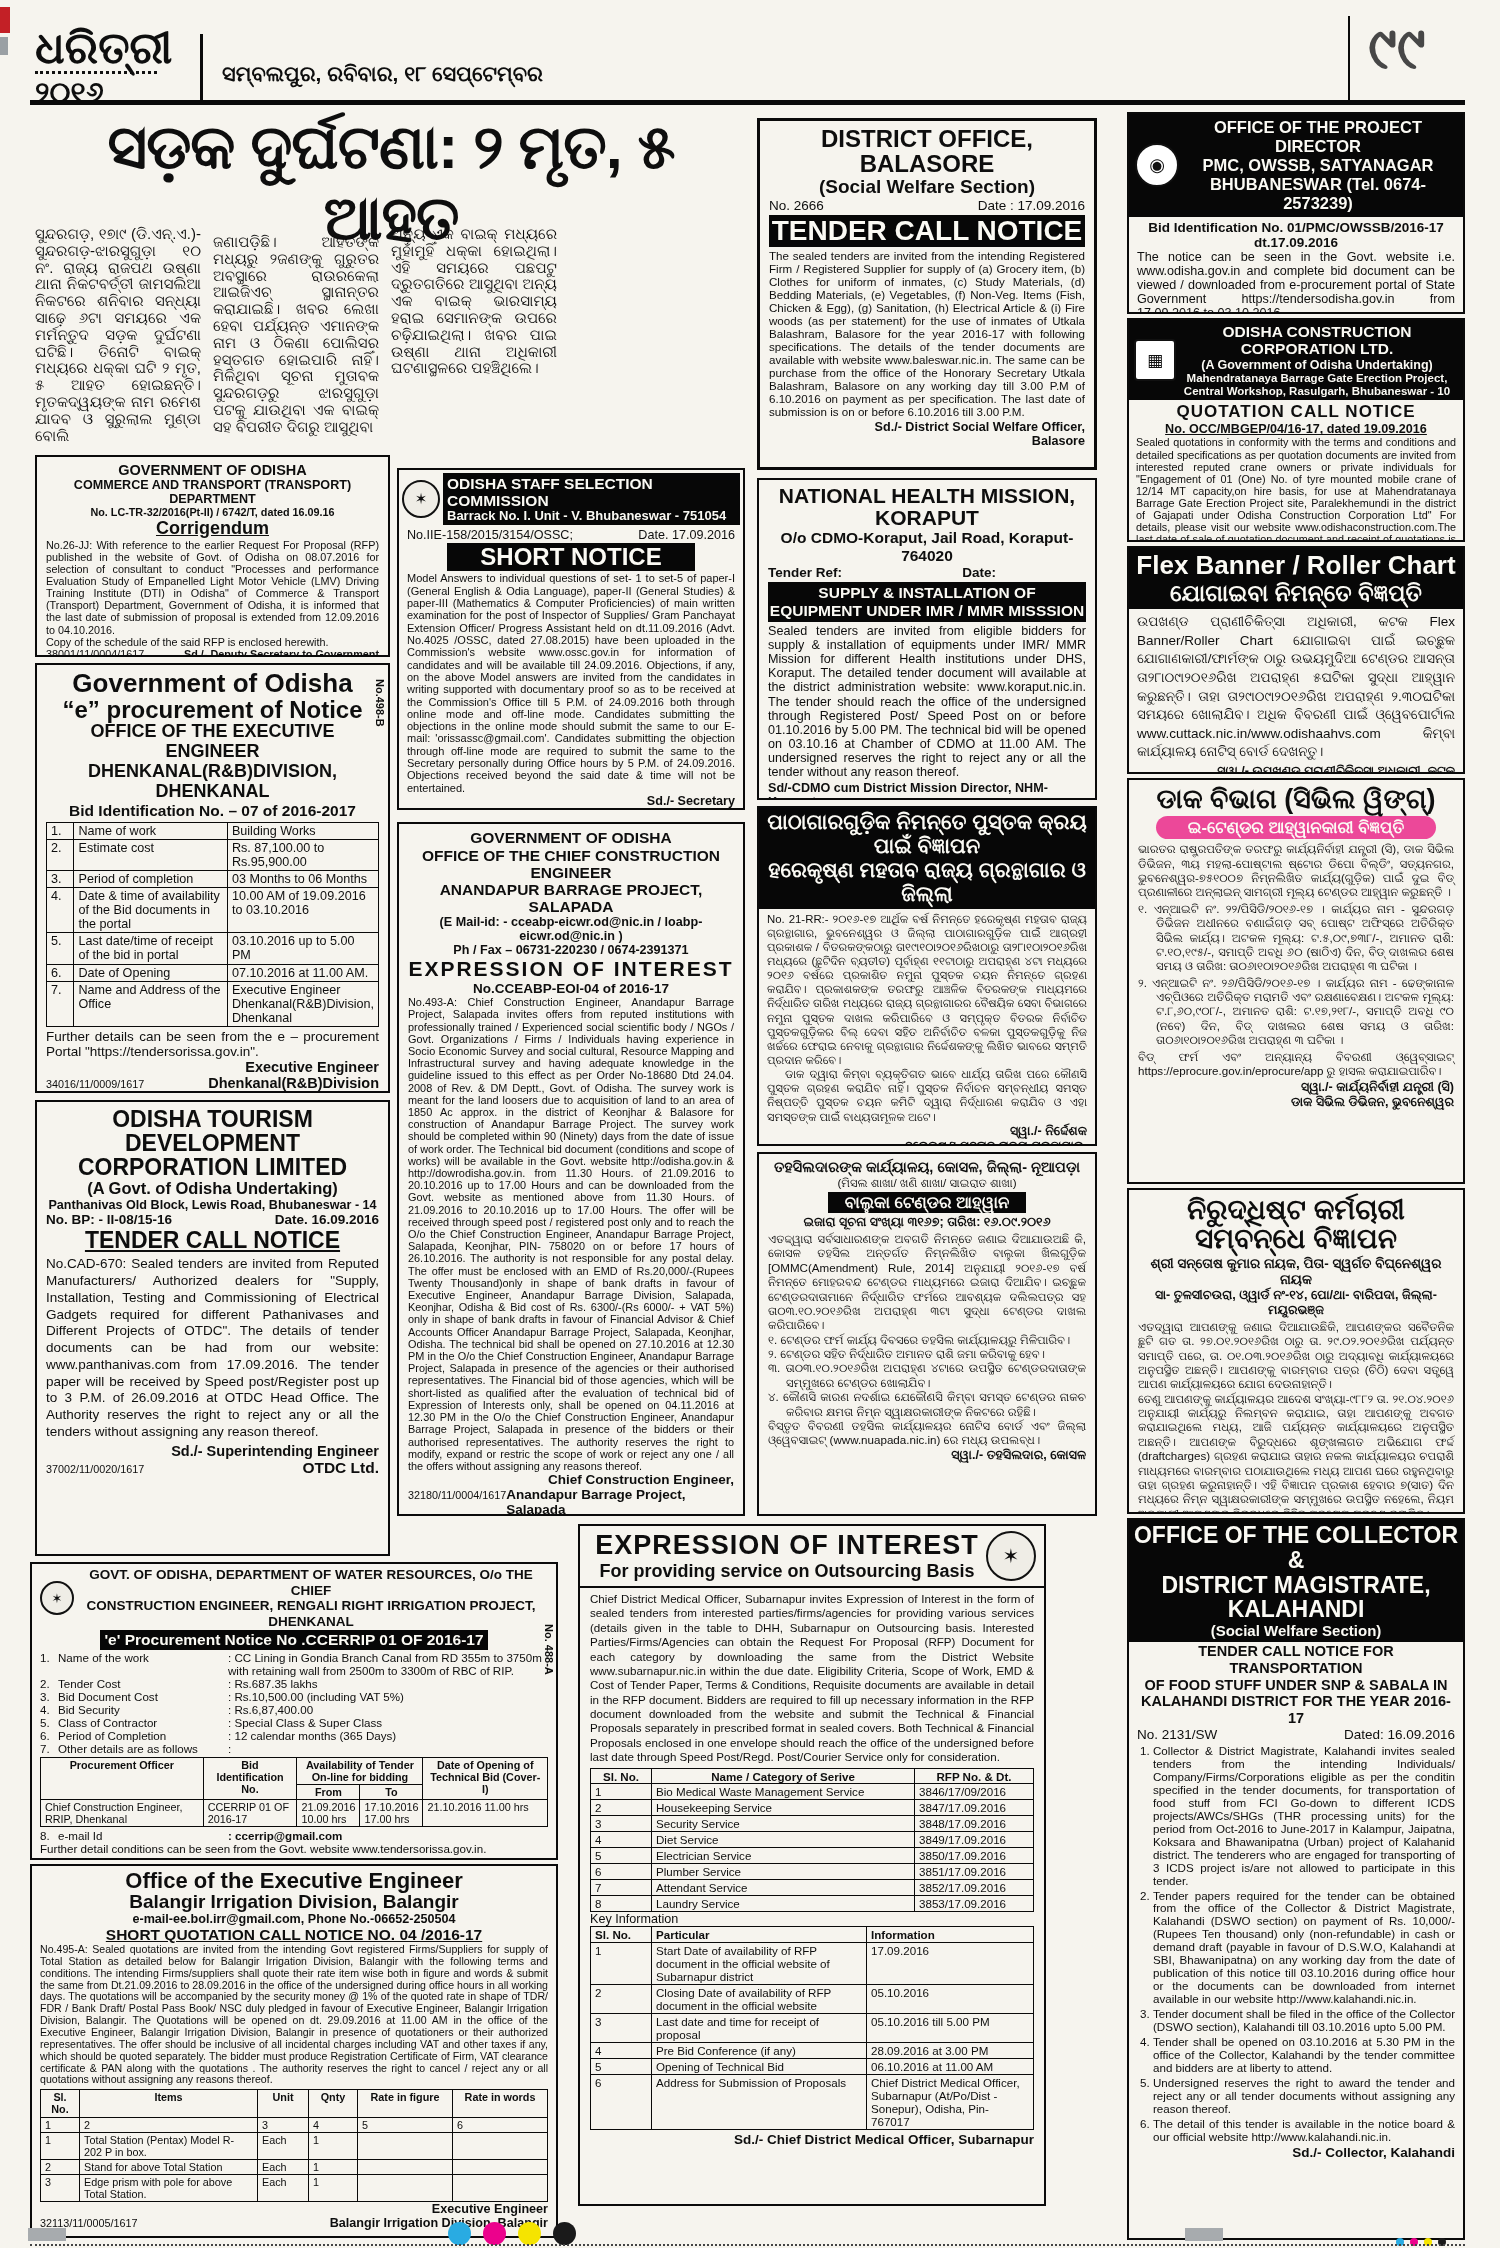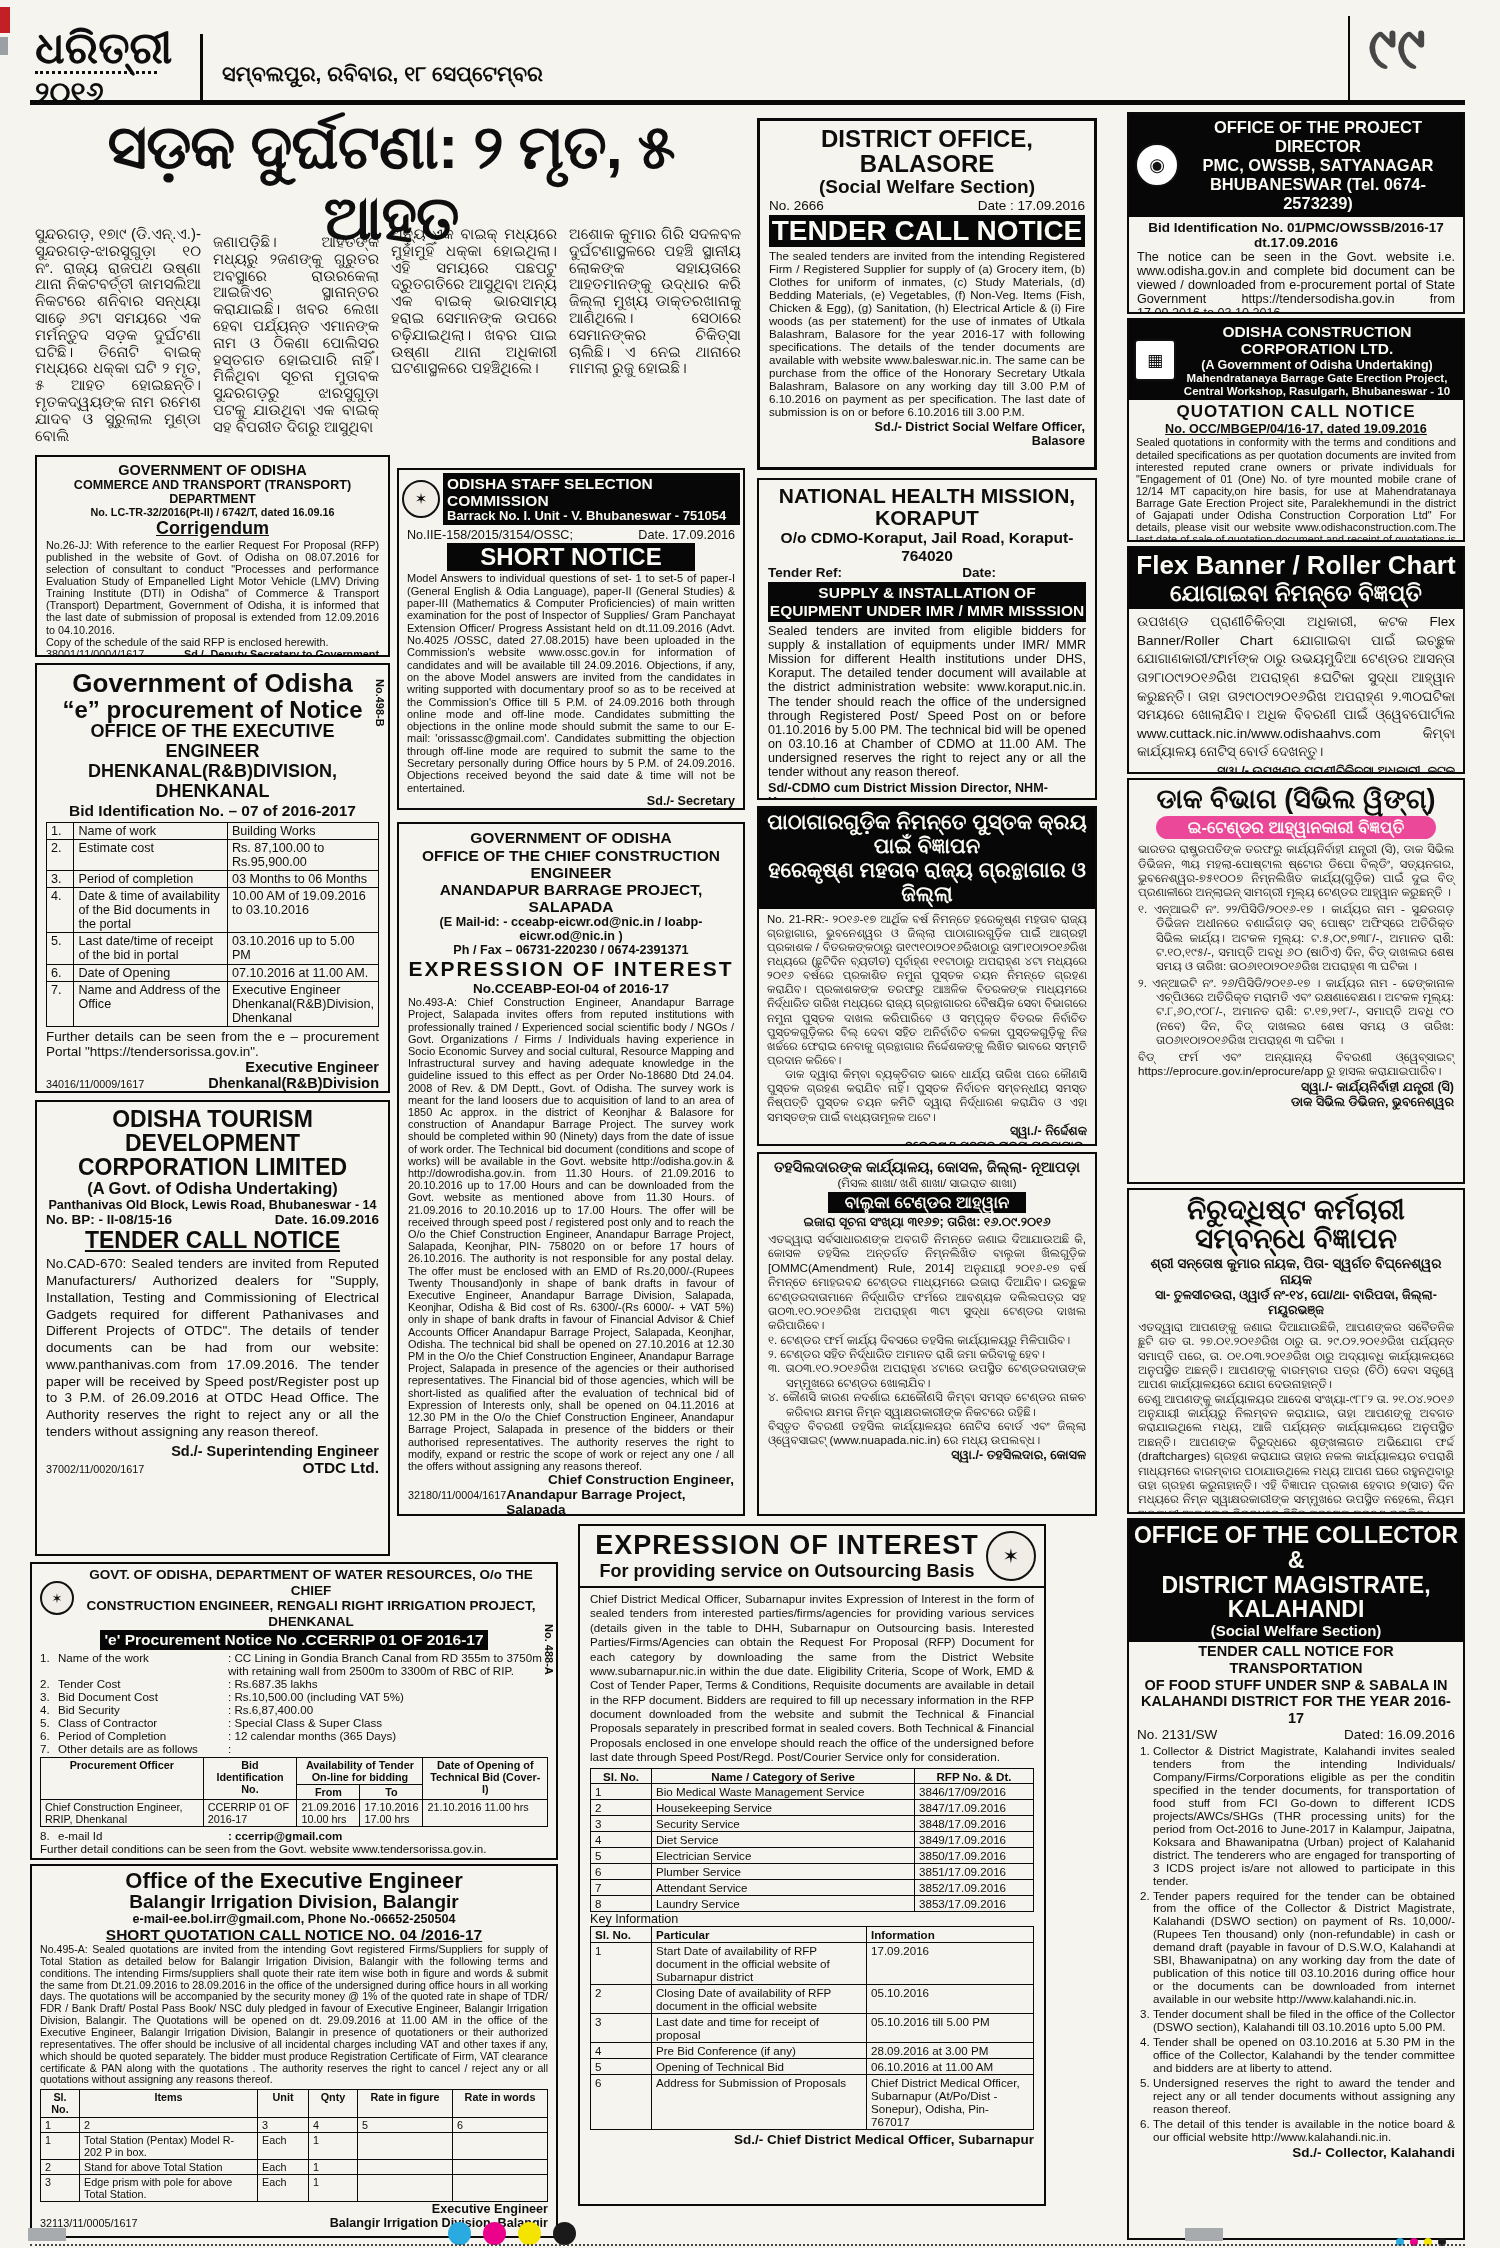--- a/index.html
+++ b/index.html
@@ -41,21 +41,20 @@
   <div class="rule" style="left:200px;top:34px;width:3px;height:70px"></div>
   <div class="abs fw" style="left:222px;top:62px;font-size:21px">ସମ୍ବଲପୁର, ରବିବାର, ୧୮ ସେପ୍ଟେମ୍ବର</div>
   <div class="rule" style="left:1348px;top:16px;width:2px;height:84px"></div>
   <div class="abs fw" style="left:1368px;top:14px;font-size:58px;color:#474747">୯୯</div>
   <div class="rule" style="left:30px;top:100px;width:1435px;height:5px"></div>
 
   <div class="abs fw t-c" style="left:35px;top:112px;width:712px;font-size:61px;letter-spacing:-1px">ସଡ଼କ ଦୁର୍ଘଟଣା: ୨ ମୃତ, ୫ ଆହତ</div>
   <div class="abs t-j lh1" style="left:35px;top:226px;width:166px;height:230px;font-size:15px;overflow:hidden">ସୁନ୍ଦରଗଡ଼, ୧୭ା୯ (ଡି.ଏନ୍.ଏ.)- ସୁନ୍ଦରଗଡ଼-ଝାରସୁଗୁଡ଼ା ୧୦ ନଂ. ରାଜ୍ୟ ରାଜପଥ ଉଷ୍ଣା ଥାନା ନିକଟବର୍ତ୍ତୀ ଜାମସଲିଆ ନିକଟରେ ଶନିବାର ସନ୍ଧ୍ୟା ସାଢ଼େ ୬ଟା ସମୟରେ ଏକ ମର୍ମନ୍ତୁଦ ସଡ଼କ ଦୁର୍ଘଟଣା ଘଟିଛି। ତିନୋଟି ବାଇକ୍ ମଧ୍ୟରେ ଧକ୍କା ଘଟି ୨ ମୃତ, ୫ ଆହତ ହୋଇଛନ୍ତି। ମୃତକଦ୍ୱୟଙ୍କ ନାମ ରମେଶ ଯାଦବ ଓ ସୁରୁଲାଲ ମୁଣ୍ଡା ବୋଲି</div>
   <div class="abs t-j lh1" style="left:213px;top:234px;width:166px;height:230px;font-size:15px;overflow:hidden">ଜଣାପଡ଼ିଛି। ଆହତଙ୍କ ମଧ୍ୟରୁ ୨ଜଣଙ୍କୁ ଗୁରୁତର ଅବସ୍ଥାରେ ରାଉରକେଲା ଆଇଜିଏଚ୍ ସ୍ଥାନାନ୍ତର କରାଯାଇଛି। ଖବର ଲେଖା ହେବା ପର୍ଯ୍ୟନ୍ତ ଏମାନଙ୍କ ନାମ ଓ ଠିକଣା ପୋଲିସର ହସ୍ତଗତ ହୋଇପାରି ନାହିଁ। ମିଳିଥିବା ସୂଚନା ମୁତାବକ ସୁନ୍ଦରଗଡ଼ରୁ ଝାରସୁଗୁଡ଼ା ପଟକୁ ଯାଉଥିବା ଏକ ବାଇକ୍ ସହ ବିପରୀତ ଦିଗରୁ ଆସୁଥିବା</div>
   <div class="abs t-j lh1" style="left:391px;top:226px;width:166px;height:234px;font-size:15px;overflow:hidden">ଅନ୍ୟ ଏକ ବାଇକ୍ ମଧ୍ୟରେ ମୁହାଁମୁହିଁ ଧକ୍କା ହୋଇଥିଲା। ଏହି ସମୟରେ ପଛପଟୁ ଦ୍ରୁତଗତିରେ ଆସୁଥିବା ଅନ୍ୟ ଏକ ବାଇକ୍ ଭାରସାମ୍ୟ ହରାଇ ସେମାନଙ୍କ ଉପରେ ଚଢ଼ିଯାଇଥିଲା। ଖବର ପାଇ ଉଷ୍ଣା ଥାନା ଅଧିକାରୀ ଘଟଣାସ୍ଥଳରେ ପହଞ୍ଚିଥିଲେ।</div>
-  <div class="abs t-j lh1" style="left:569px;top:226px;width:172px;height:234px;font-size:15px;overflow:hidden">ଅଶୋକ କୁମାର ଗିରି ସଦଳବଳ ଦୁର୍ଘଟଣାସ୍ଥଳରେ ପହଞ୍ଚି ସ୍ଥାନୀୟ ଲୋକଙ୍କ ସହାୟତାରେ ଆହତମାନଙ୍କୁ ଉଦ୍ଧାର କରି ଜିଲ୍ଲା ମୁଖ୍ୟ ଡାକ୍ତରଖାନାକୁ ଆଣିଥିଲେ। ସେଠାରେ ସେମାନଙ୍କର ଚିକିତ୍ସା ଚାଲିଛି। ଏ ନେଇ ଥାନାରେ ମାମଲା ରୁଜୁ ହୋଇଛି।</div>
 
   <div class="box" style="left:757px;top:118px;width:340px;height:352px;border-width:3px">
     <div class="t-c fw" style="font-size:24px;line-height:1.05">DISTRICT OFFICE, BALASORE</div>
     <div class="t-c fw f19">(Social Welfare Section)</div>
     <div class="row f13">
       <span>No. 2666</span>
       <span>Date : 17.09.2016</span>
     </div>
     <div class="band" style="font-size:28px;margin:2px 0">TENDER CALL NOTICE</div>
     <div class="t-j f11 lh1">The sealed tenders are invited from the intending Registered Firm / Registered Supplier for supply of (a) Grocery item, (b) Clothes for uniform of inmates, (c) Study Materials, (d) Bedding Materials, (e) Vegetables, (f) Non-Veg. Items (Fish, Chicken &amp; Egg), (g) Sanitation, (h) Electrical Article &amp; (i) Fire woods (as per statement) for the use of inmates of Utkala Balashram, Balasore for the year 2016-17 with following specifications. The details of the tender documents are available with website www.baleswar.nic.in. The same can be purchase from the office of the Honorary Secretary Utkala Balashram, Balasore on any working day till 3.00 P.M of 6.10.2016 on payment as per specification. The last date of submission is on or before 6.10.2016 till 3.00 P.M.</div>

